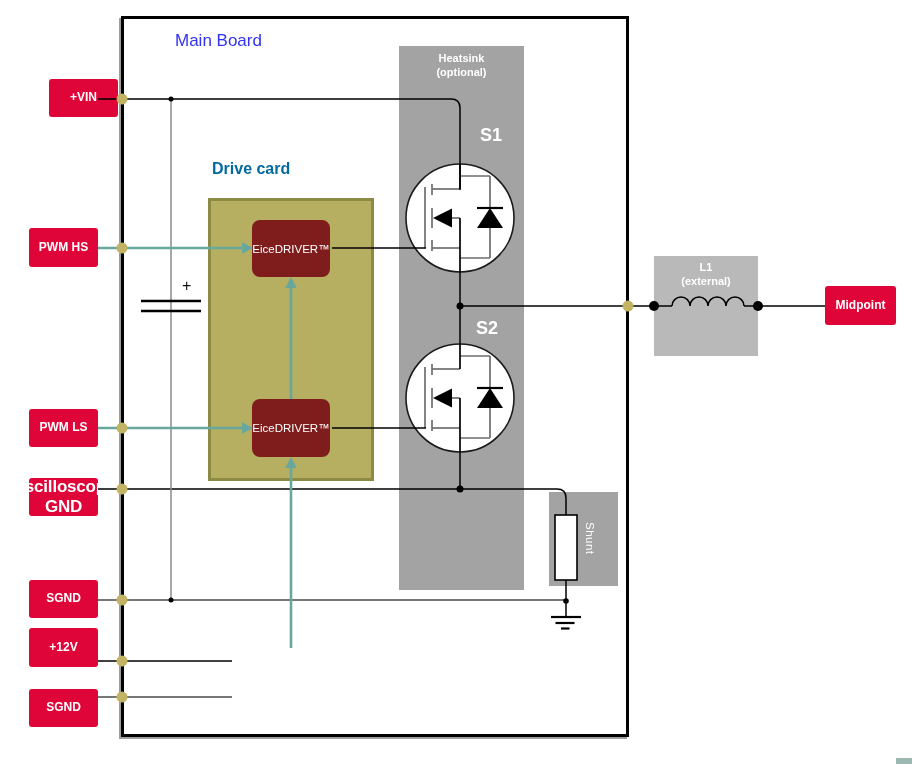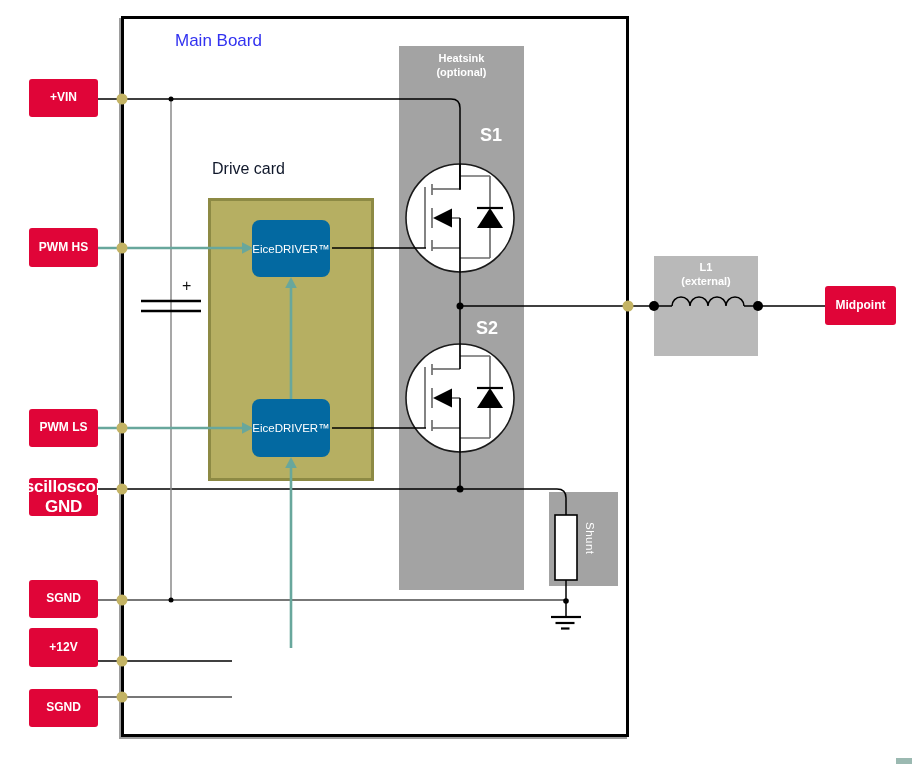--- a/index.html
+++ b/index.html
@@ -8,54 +8,54 @@
     font-family:"Liberation Sans", sans-serif;
   }
   .abs{position:absolute;box-sizing:border-box;}
   
   .main-board{
     left:121px;top:16px;width:508px;height:721px;
     border:3px solid #000;background:transparent;
     box-shadow:-2px 2px 0 #9d9d9d;
   }
   .board-title{left:135px;top:31px;font-size:17px;font-weight:normal;color:#3232f0;margin-left:40px;}
-  .card-title{left:212px;top:160px;font-size:16px;font-weight:normal;color:#0f172a;}
+  .card-title{left:212px;top:160px;font-size:16px;font-weight:bold;color:#0369a1;}
   
   .heatsink{left:399px;top:46px;width:125px;height:544px;background:#a3a3a3;}
   .heatsink-label{left:399px;top:52px;width:125px;text-align:center;color:#fff;font-size:11px;font-weight:bold;line-height:1.25;}
   .shunt-box{left:549px;top:492px;width:69px;height:94px;background:#a3a3a3;}
   .shunt-label{
     left:582px;top:505px;height:66px;width:16px;
     writing-mode:vertical-rl;text-orientation:mixed;
     display:flex;align-items:center;justify-content:center;
     color:#fff;font-size:11.5px;letter-spacing:.5px;
   }
   .l1-box{left:654px;top:256px;width:104px;height:100px;background:#b9b9b9;}
   .l1-label{left:654px;top:261px;width:104px;text-align:center;color:#fff;font-size:11px;font-weight:bold;line-height:1.25;}
   
   .drive-card{left:208px;top:198px;width:166px;height:283px;background:#b6af62;border:3px solid #8d8a44;}
   .driver{
-    width:78px;height:57px;background:#0369a1;border-radius:8px;
+    width:78px;height:57px;background:#7f1d1d;border-radius:8px;
     display:flex;align-items:center;justify-content:center;
     color:#fff;font-size:11.5px;
   }
   .driver-hs{left:252px;top:220px;}
   .driver-ls{left:252px;top:399px;height:58px;}
   
   .sw-label{font-size:18px;font-weight:bold;color:#fff;}
   .s1{left:480px;top:125px;}
   .s2{left:476px;top:318px;}
   
   .term{
     left:29px;width:69px;height:38px;background:#e00538;border-radius:3px;
     display:flex;align-items:center;justify-content:center;text-align:center;
     color:#fff;font-size:12px;font-weight:bold;line-height:1.15;
   }
   .term-small{font-size:17px;letter-spacing:-0.2px;margin-top:9px;}
-  .t-vin{top:79px;}
+  .t-vin{top:79px;margin-left:20px;}
   .t-pwmhs{top:228px;height:39px;}
   .t-pwmls{top:409px;}
   .t-oscgnd{top:469px;}
   .t-pgnd{top:580px;}
   .t-12v{top:628px;height:39px;text-align:center;}
   .t-sgnd{top:689px;}
   .t-midpoint{left:825px;top:286px;width:71px;height:39px;}
   
   .aux{
     left:232px;top:648px;width:120px;height:60px;background:#e00538;border-radius:6px;

